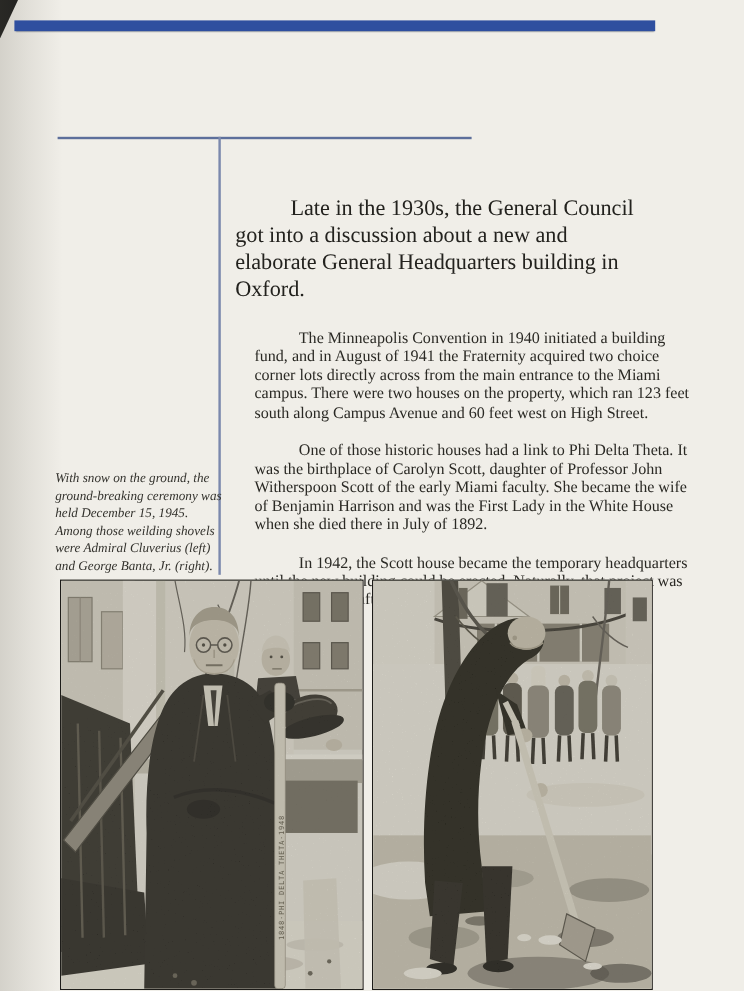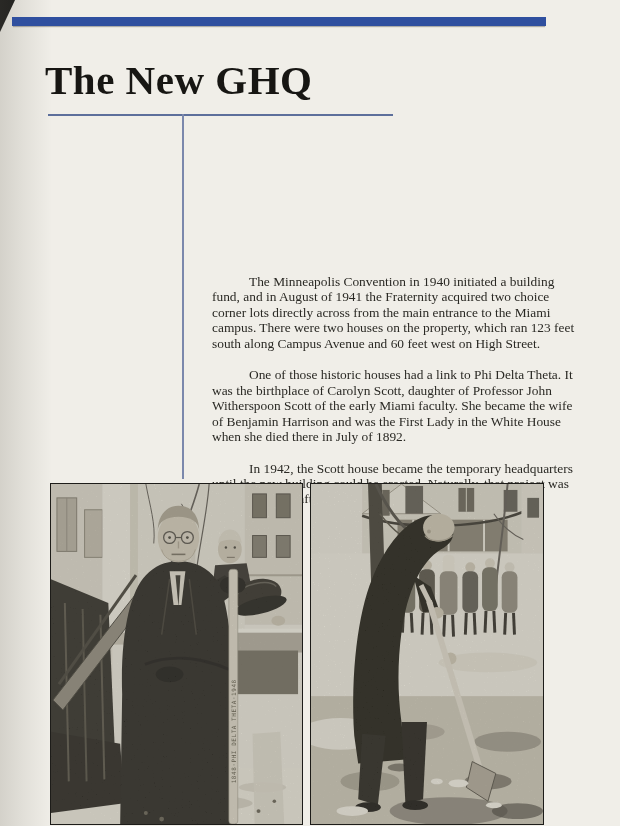--- a/index.html
+++ b/index.html
@@ -62,41 +62,50 @@
 </style>
 </head>
 <body>
 
 <div class="page">
 
   <div class="corner-wedge"></div>
   <div class="edge-shade"></div>
   <div class="accent-bar"></div>
 
-  <h1 class="title">The New GHQ</h1>
   <div class="title-rule"></div>
   <div class="column-rule"></div>
 
+  <div class="lead">Late in the 1930s, the General Council
+got into a discussion about a new and
+elaborate General Headquarters building in
+Oxford.</div>
 
   <div class="body-text">
     <p>The Minneapolis Convention in 1940 initiated a building
 fund, and in August of 1941 the Fraternity acquired two choice
 corner lots directly across from the main entrance to the Miami
 campus. There were two houses on the property, which ran 123 feet
 south along Campus Avenue and 60 feet west on High Street.</p>
     <p>One of those historic houses had a link to Phi Delta Theta. It
 was the birthplace of Carolyn Scott, daughter of Professor John
 Witherspoon Scott of the early Miami faculty. She became the wife
 of Benjamin Harrison and was the First Lady in the White House
 when she died there in July of 1892.</p>
     <p>In 1942, the Scott house became the temporary headquarters
 until the new building could be erected. Naturally, that project was
 postponed until after the war.</p>
   </div>
 
+  <div class="caption">With snow on the ground, the
+ground-breaking ceremony was
+held December 15, 1945.
+Among those weilding shovels
+were Admiral Cluverius (left)
+and George Banta, Jr. (right).</div>
 
   <figure class="photos">
 
     <div class="photo-frame">
     <svg width="251" height="340" viewBox="0 0 254 343" preserveAspectRatio="none">
       <defs>
         <filter id="g1" x="0" y="0" width="100%" height="100%">
           <feTurbulence type="fractalNoise" baseFrequency="0.85" numOctaves="2" seed="7" stitchTiles="stitch"></feTurbulence>
           <feColorMatrix type="matrix" values="0 0 0 0 0.22  0 0 0 0 0.21  0 0 0 0 0.18  0.9 0.9 0.9 0 0"></feColorMatrix>
         </filter>

